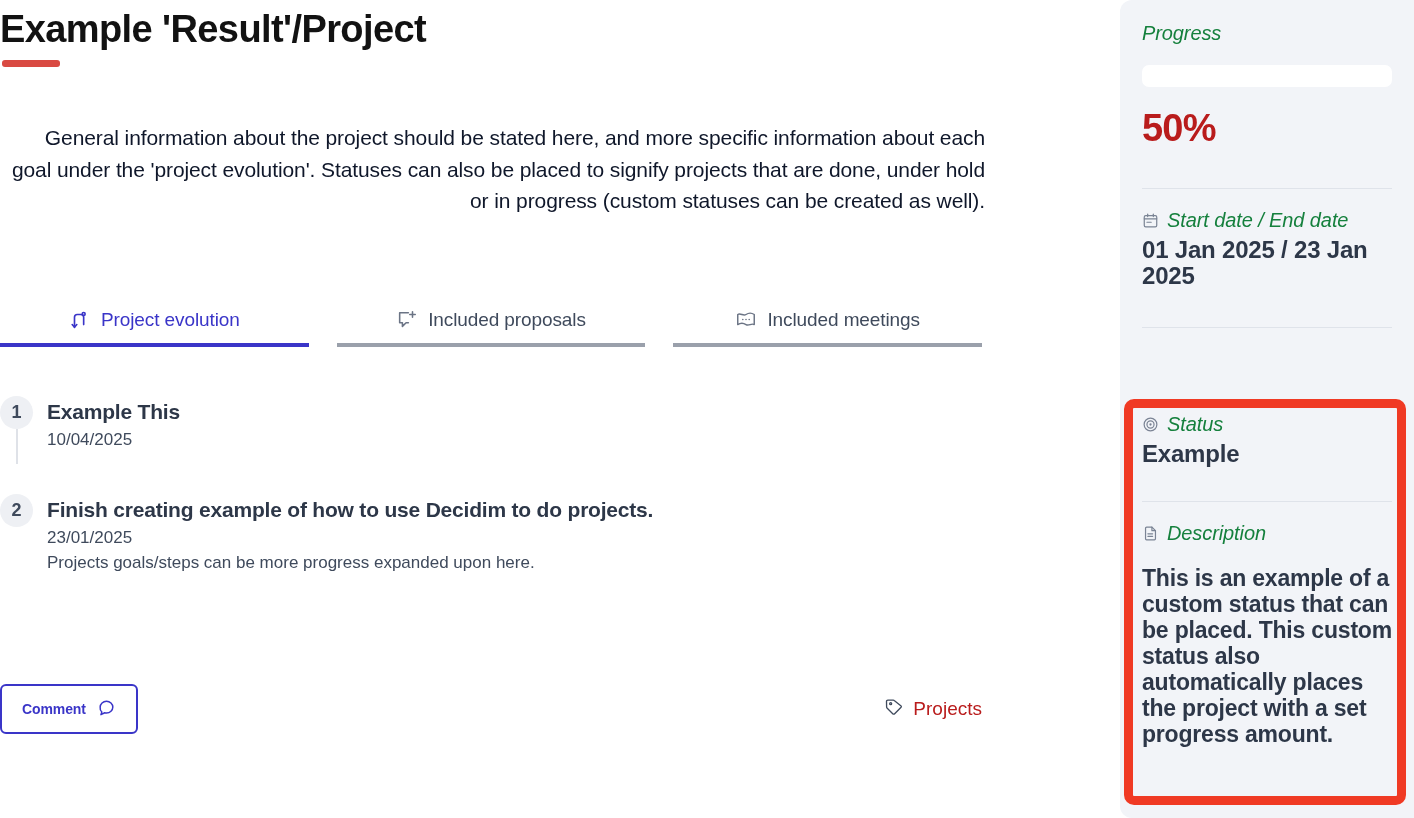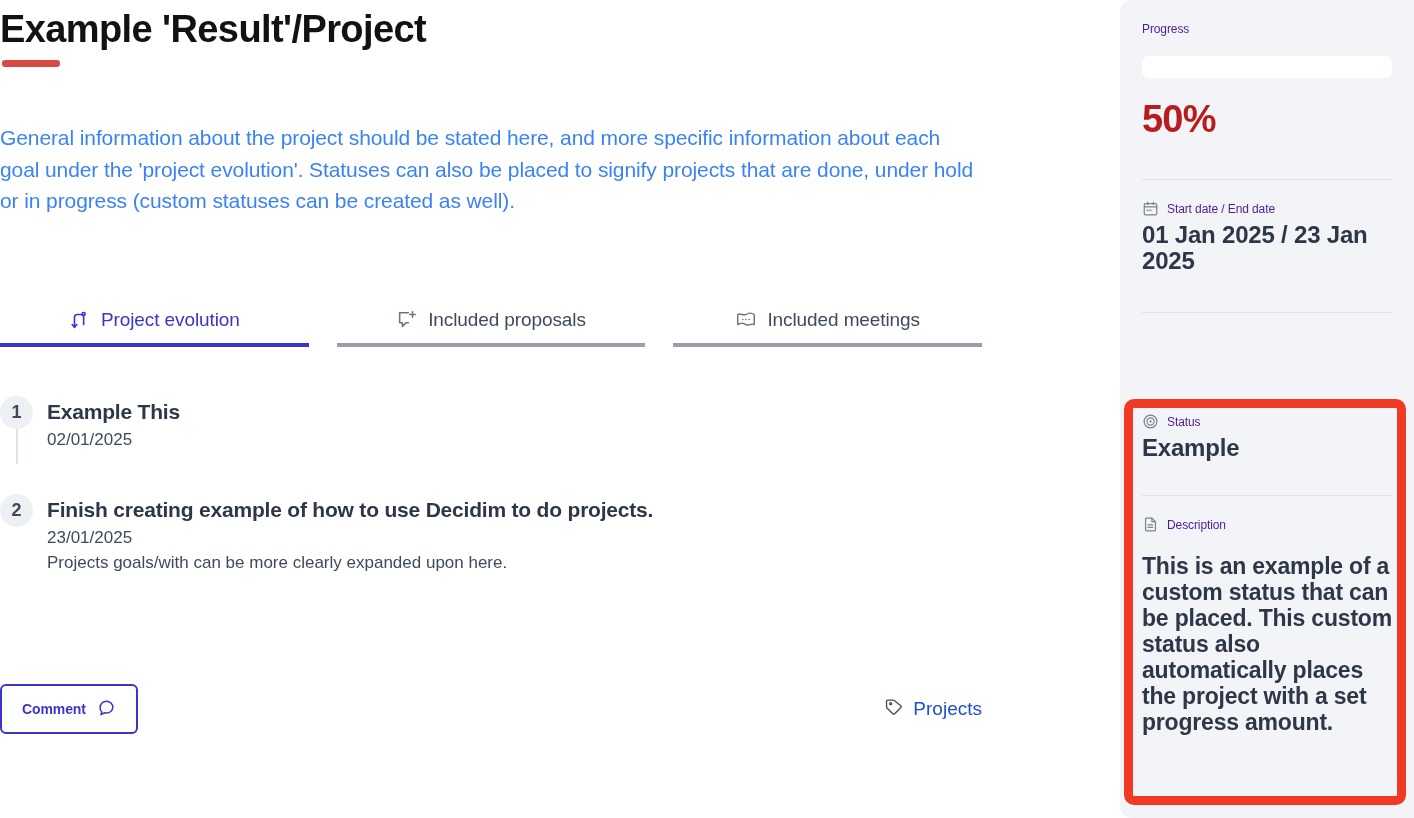--- a/index.html
+++ b/index.html
@@ -52,22 +52,23 @@
     background: #d94a42;
   }
 
   .intro-text {
     position: absolute;
     left: 0;
     top: 122px;
     width: 985px;
     font-size: 21px;
     line-height: 31.5px;
-    color: #3b82f6;
+    color: #0f172a;
     letter-spacing: -0.1px;
+    text-align: right;
   }
 
   
   #tabs {
     position: absolute;
     left: 0;
     top: 305px;
     width: 982px;
     display: flex;
     align-items: stretch;
@@ -194,43 +195,44 @@
     padding: 12px 20px;
     cursor: pointer;
     font-family: "Liberation Sans", sans-serif;
   }
 
   .projects-tag {
     display: inline-flex;
     align-items: center;
     gap: 9px;
     font-size: 19px;
-    color: #1d4ed8;
+    color: #b91c1c;
     cursor: pointer;
   }
 
   
   #sidebar {
     position: absolute;
     left: 1120px;
     top: 0;
     width: 294px;
     height: 818px;
     background: #f2f4f8;
     border-radius: 12px 0 0 12px;
     padding: 22px 22px 0 22px;
   }
 
   .sb-section-label {
     display: flex;
     align-items: center;
     gap: 8px;
-    font-size: 12px;
-    color: #4c1d95;
+    font-size: 20px;
+    color: #15803d;
     letter-spacing: -0.1px;
+    font-style: italic;
   }
 
   .sb-label-icon { display: flex; align-items: center; }
 
   .progress-track {
     margin-top: 20px;
     width: 100%;
     height: 22px;
     background: #ffffff;
     border-radius: 7px;
@@ -349,30 +351,30 @@
 
     </div>
 
     <div id="timeline">
 
       <div class="tl-item item-1">
         <div class="tl-bullet">1</div>
         <div class="tl-connector"></div>
         <div class="tl-body">
           <div class="tl-title">Example This</div>
-          <div class="tl-date">02/01/2025</div>
+          <div class="tl-date">10/04/2025</div>
         </div>
       </div>
 
       <div class="tl-item item-2">
         <div class="tl-bullet">2</div>
         <div class="tl-body">
           <div class="tl-title">Finish creating example of how to use Decidim to do projects.</div>
           <div class="tl-date">23/01/2025</div>
-          <div class="tl-desc">Projects goals/with can be more clearly expanded upon here.</div>
+          <div class="tl-desc">Projects goals/steps can be more progress expanded upon here.</div>
         </div>
       </div>
 
     </div>
 
     <div id="footer-row">
 
       <button class="comment-button">
         <span>Comment</span>
         <span>

